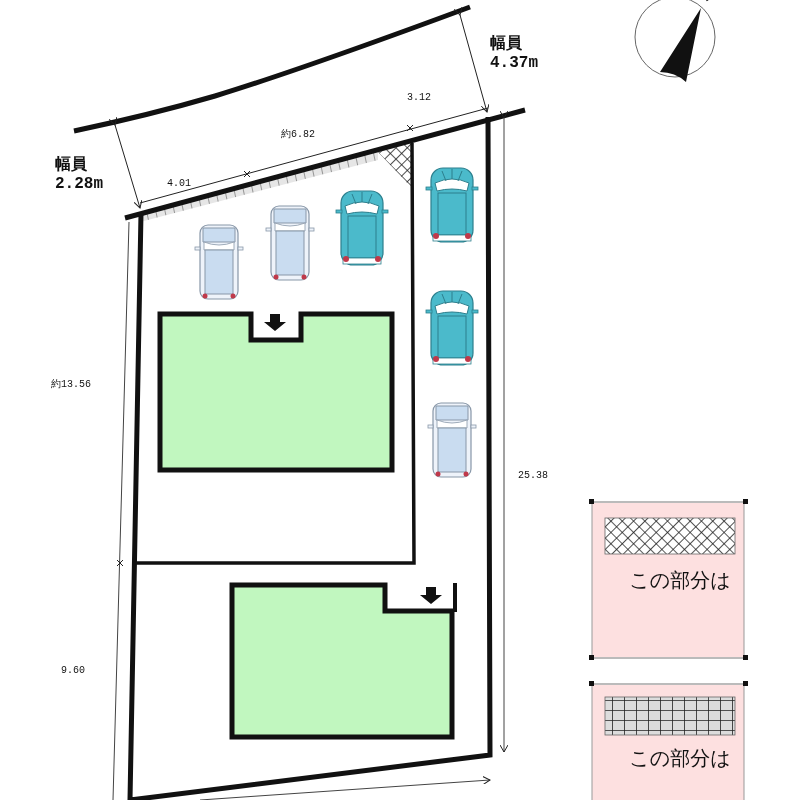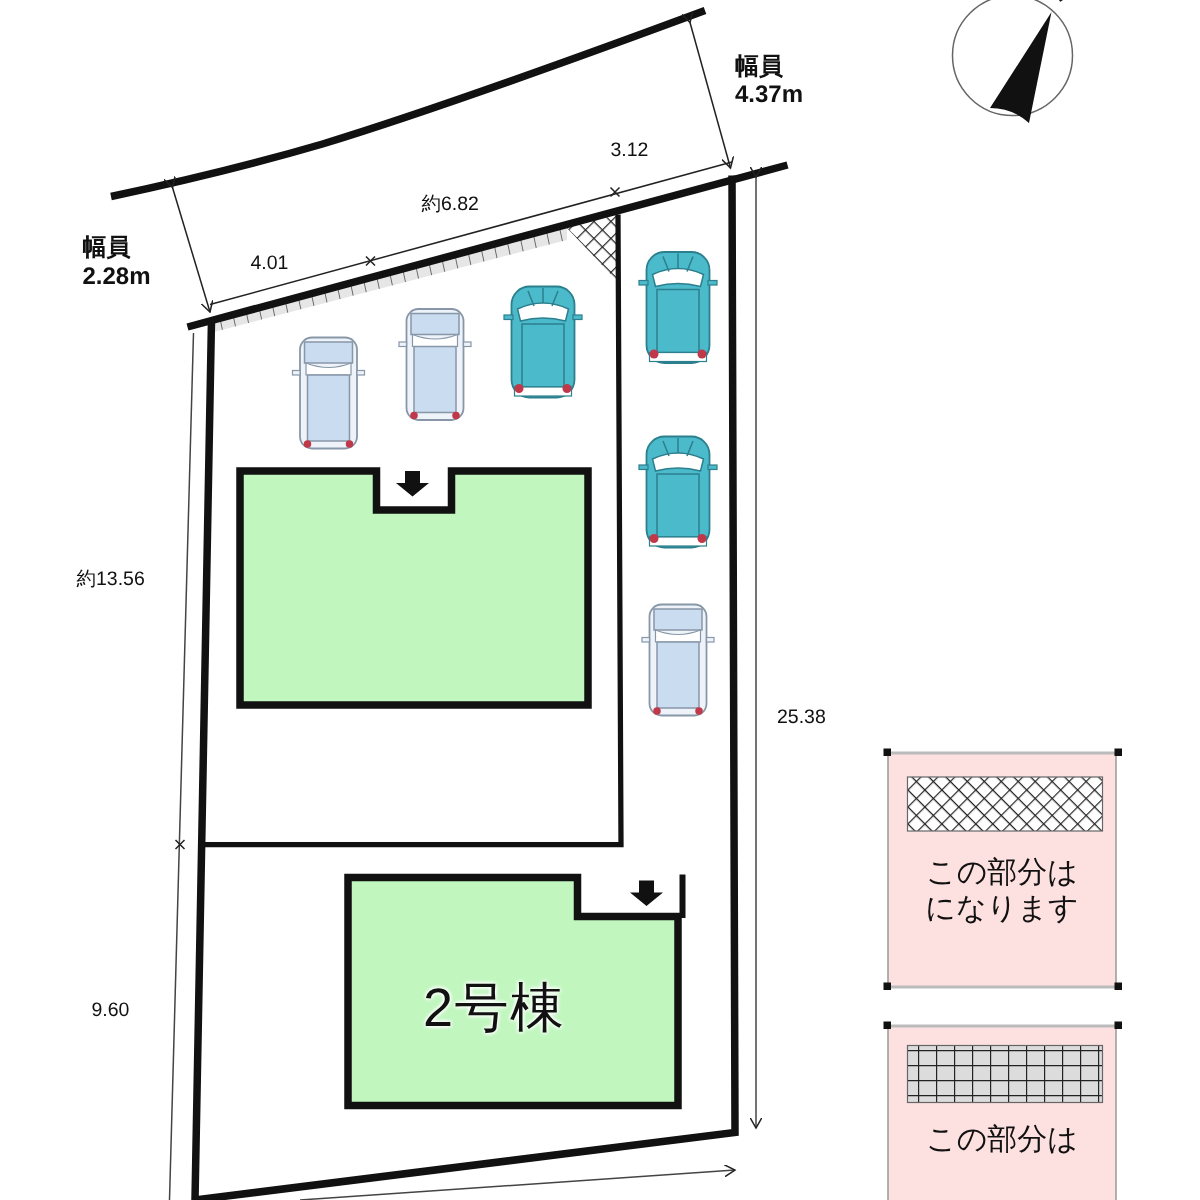--- a/index.html
+++ b/index.html
@@ -1,22 +1,22 @@
 <!DOCTYPE html>
 <html><head>
 <meta charset="utf-8">
 <style>
   html, body { margin: 0; padding: 0; background: #ffffff; }
   body { width: 800px; height: 800px; overflow: hidden; position: relative; font-family: "DejaVu Sans", sans-serif; }
   #stage { position: absolute; left: 0; top: 0; width: 800px; height: 800px; }
-  .lbl { position: absolute; color: #111; font-family: Liberation Sans, sans-serif; white-space: nowrap; }
-  .dim { font-size: 13px; }
+  .lbl { position: absolute; color: #111; font-family: Liberation Mono, monospace; white-space: nowrap; }
+  .dim { font-size: 10px; }
   .road { font-size: 16px; font-weight: bold; line-height: 19px; }
   .bldg { font-size: 36px; color: #111; text-shadow: 0 0 3px #fff, 0 0 3px #fff, 0 0 3px #fff; letter-spacing: 1px; }
-  .legend-text { font-size: 20px; line-height: 24px; text-align: center; color: #111; }
+  .legend-text { font-size: 20px; line-height: 24px; text-align: center; color: #111; padding-left: 12px; }
 </style>
 </head>
 <body>
 
 <div id="stage">
 <svg width="800" height="800" viewBox="0 0 800 800" xmlns="http://www.w3.org/2000/svg">
   <defs>
     <pattern id="xhatch" width="8" height="8" patternUnits="userSpaceOnUse" patternTransform="rotate(45)">
       <rect width="8" height="8" fill="#ffffff"></rect>
       <path d="M0 0 L0 8 M0 0 L8 0" stroke="#222" stroke-width="1.6"></path>
@@ -124,29 +124,27 @@
 
 <div class="lbl road" style="left:55px; top:156px;">
   <div>幅員</div>
   <div>2.28m</div>
 </div>
 <div class="lbl road" style="left:490px; top:35px;">
   <div>幅員</div>
   <div>4.37m</div>
 </div>
 
-<div class="lbl dim" style="left:167px; top:167px;">4.01</div>
+<div class="lbl dim" style="left:167px; top:178px;">4.01</div>
 <div class="lbl dim" style="left:281px; top:127px;text-align:center;">約6.82</div>
 <div class="lbl dim" style="left:407px; top:92px;">3.12</div>
 <div class="lbl dim" style="left:35px; top:377px;margin-left:16px;">約13.56</div>
 <div class="lbl dim" style="left:61px; top:665px;">9.60</div>
 <div class="lbl dim" style="left:518px; top:470px;">25.38</div>
 
-<div class="lbl bldg" style="left:282px; top:648px;">2号棟</div>
 
 <div class="lbl legend-text" style="left:592px; top:570px; width:152px;">
   <div>この部分は</div>
-  <div>になります</div>
 </div>
 <div class="lbl legend-text" style="left:592px; top:748px; width:152px;">
   <div>この部分は</div>
 </div>
 </div>
 
 </body></html>

